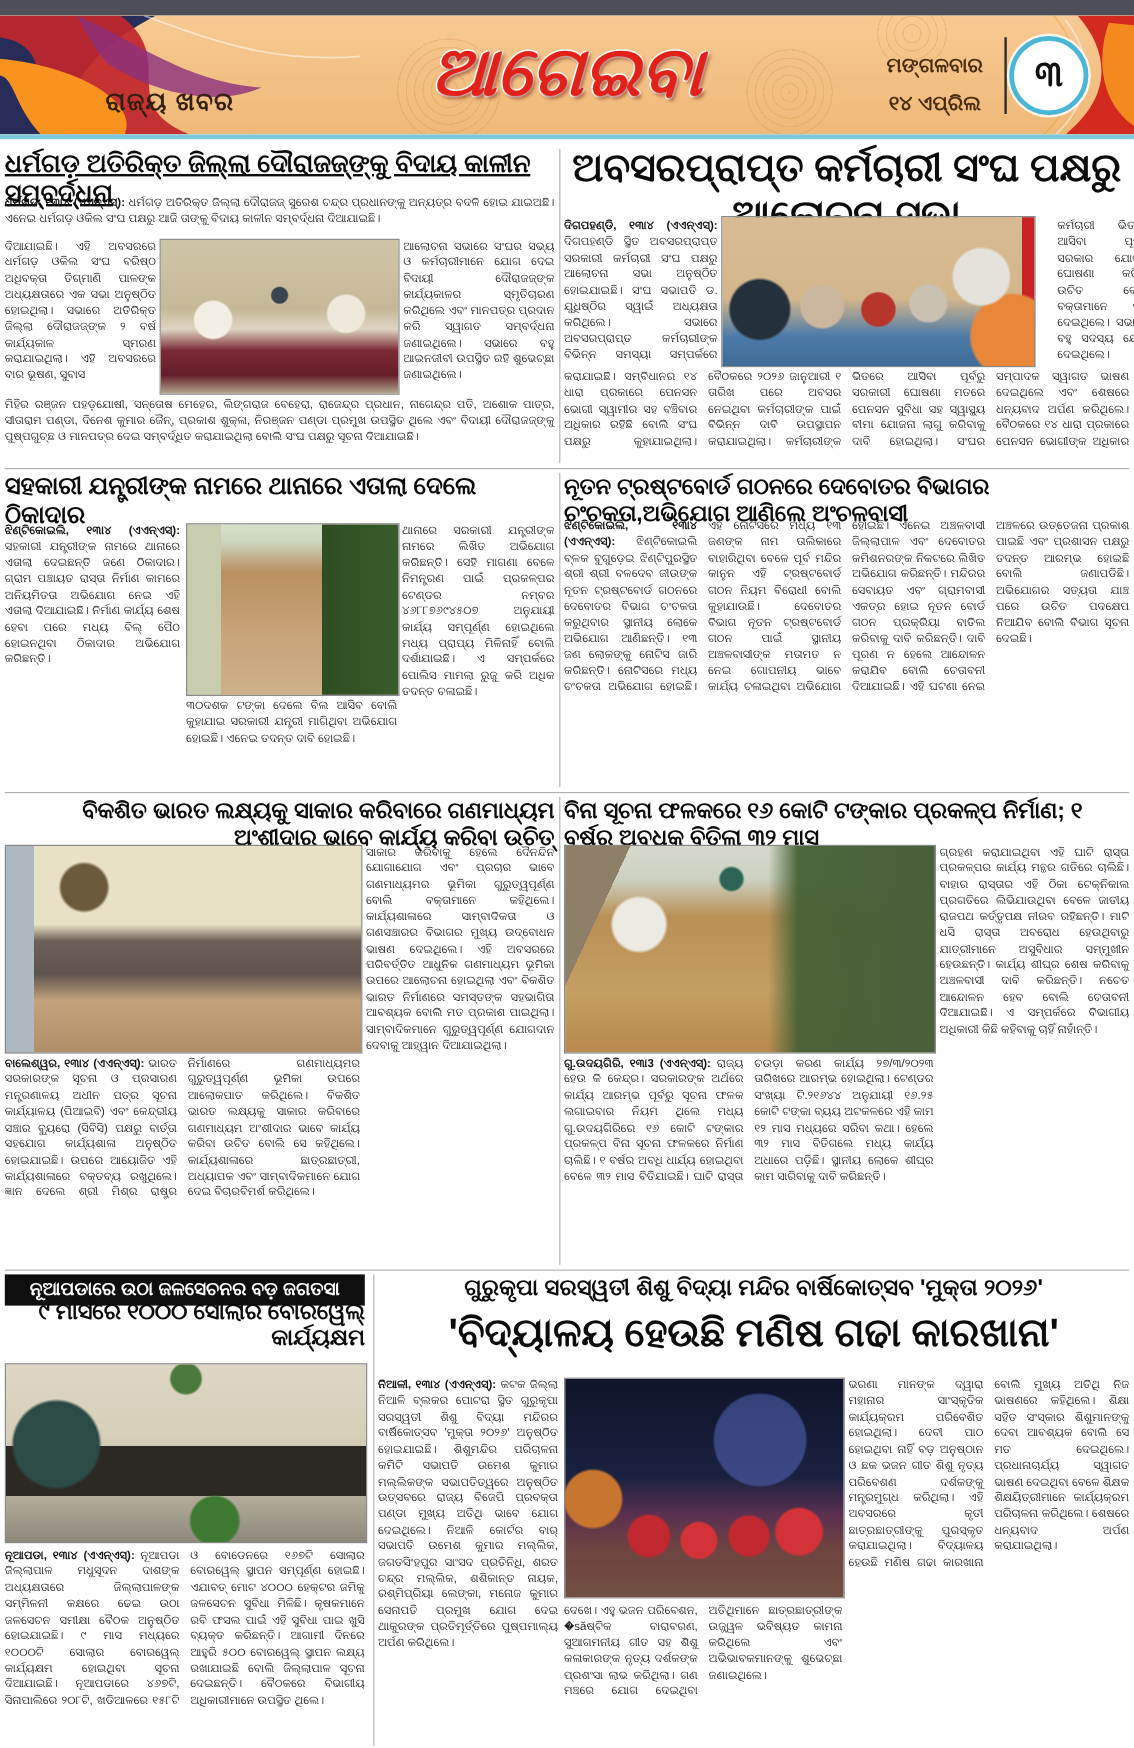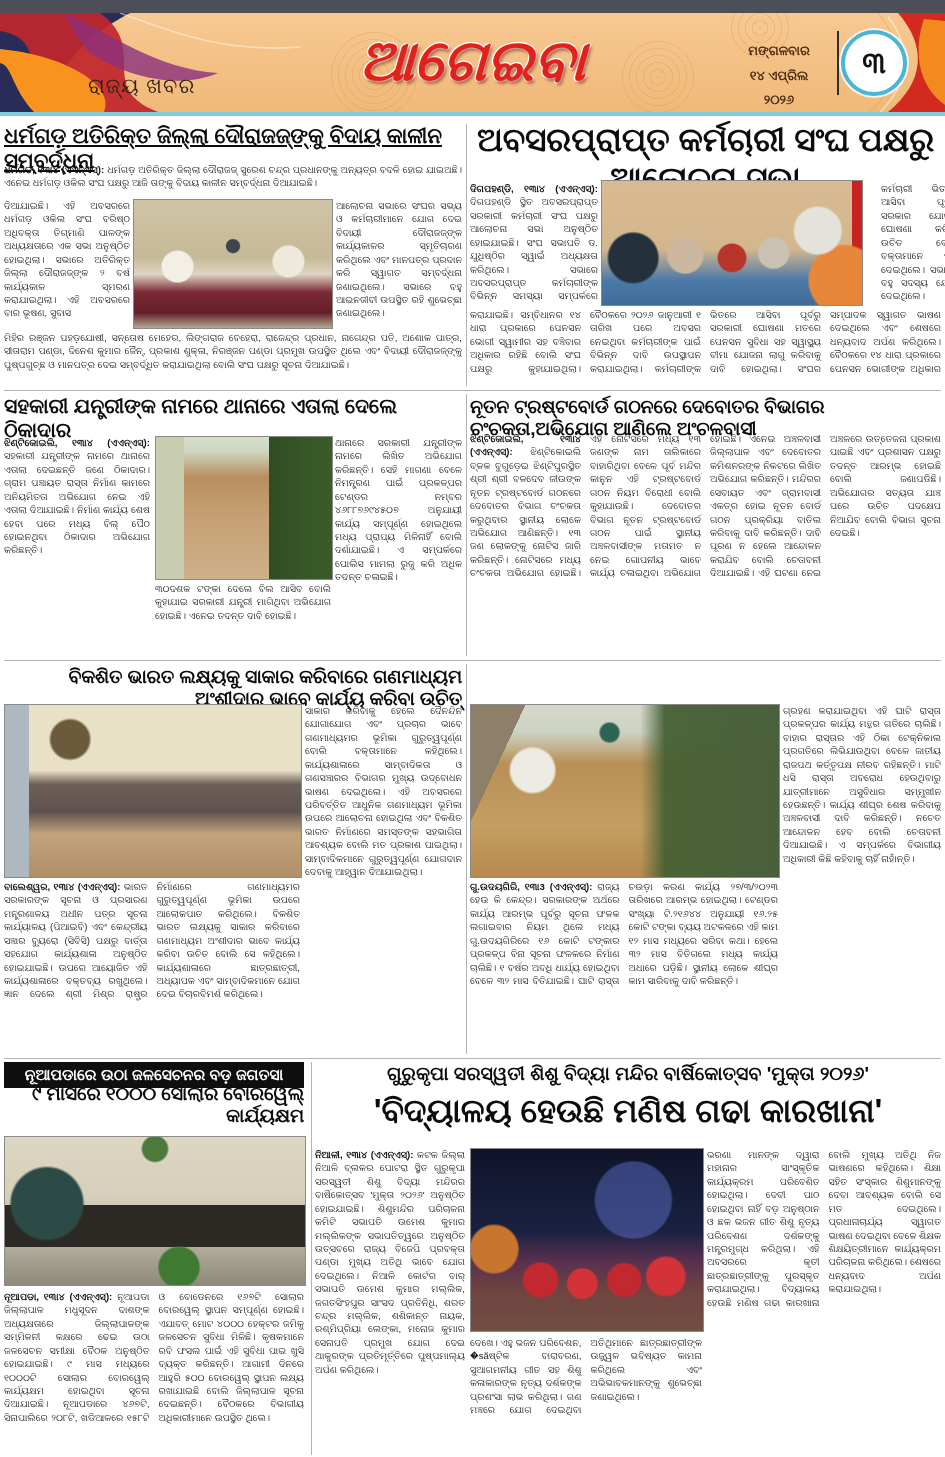--- a/index.html
+++ b/index.html
@@ -6,26 +6,26 @@
   #page{position:relative;width:945px;height:1457px;background:#ffffff;margin:0 auto;overflow:hidden;
         font-family:"Liberation Sans",sans-serif;color:#1b1b1b;}
   .topbar{position:absolute;left:0;top:0;width:945px;height:13px;background:#4d4e57;}
   
   .masthead{position:absolute;left:0;top:13px;width:945px;height:99px;
             background:linear-gradient(180deg,#f7c993 0%,#f3c084 55%,#efb978 100%);overflow:hidden;}
   .decor{position:absolute;top:0;height:99px;}
   .mandala{position:absolute;border-radius:50%;
            background:repeating-radial-gradient(circle,rgba(205,140,55,.45) 0 1px,transparent 1px 7px);
            opacity:.55;}
-  .section-label{position:absolute;left:88px;bottom:14px;font-size:21px;font-weight:normal;color:#33200f;letter-spacing:1px;}
+  .section-label{position:absolute;left:88px;bottom:14px;font-size:21px;font-weight:bold;color:#33200f;letter-spacing:1px;}
   .paper-title{position:absolute;left:0;right:0;top:14px;text-align:center;font-size:57px;font-weight:800;
                color:#e2211a;-webkit-text-stroke:2.5px #ffffff;paint-order:stroke fill;
                text-shadow:2px 3px 3px rgba(110,20,10,.5);transform:skewX(-2deg);font-style:italic;}
   .daydate{position:absolute;right:120px;top:26px;width:92px;text-align:center;
-           font-size:13px;font-weight:bold;color:#4a2c12;line-height:1.9;}
+           font-size:17px;font-weight:bold;color:#4a2c12;line-height:1.9;}
   .mast-vline{position:absolute;right:106px;top:18px;width:2px;height:64px;background:#2e2e2e;}
   .page-circle{position:absolute;right:38px;top:17px;width:58px;height:58px;border-radius:50%;
                background:#ffffff;border:4px solid #49b6d6;display:flex;align-items:center;justify-content:center;
                font-size:30px;font-weight:bold;color:#101010;box-shadow:0 0 0 2px rgba(255,255,255,.8);}
   .blue-rule{position:absolute;left:0;top:112px;width:945px;height:4px;background:#7ecbdd;}
   
   .abs{position:absolute;}
   .hl{font-weight:bold;color:#0c0c0c;line-height:1.18;letter-spacing:-.2px;}
   .body{font-size:9.6px;line-height:1.4;text-align:justify;color:#242424;overflow:hidden;}
   .dl{font-weight:bold;color:#111;}
@@ -161,20 +161,21 @@
   </div>
 
   <div class="abs hl" style="left:4px;top:666px;width:458px;font-size:19px;text-align:right;">ବିକଶିତ ଭାରତ ଲକ୍ଷ୍ୟକୁ ସାକାର କରିବାରେ ଗଣମାଧ୍ୟମ ଅଂଶୀଦାର ଭାବେ କାର୍ଯ୍ୟ କରିବା ଉଚିତ୍</div>
   <div class="ph ph4" style="left:4px;top:704px;width:296px;height:172px;"></div>
   <div class="abs body" style="left:305px;top:704px;width:157px;height:348px;">ସାକାର କରିବାକୁ ହେଲେ ଦୈନନ୍ଦିନ ଯୋଗାଯୋଗ ଏବଂ ପ୍ରଚାର ଭାବେ ଗଣମାଧ୍ୟମର ଭୂମିକା ଗୁରୁତ୍ୱପୂର୍ଣ୍ଣ ବୋଲି ବକ୍ତାମାନେ କହିଥିଲେ। କାର୍ଯ୍ୟଶାଳାରେ ସାମ୍ବାଦିକତା ଓ ଗଣସଞ୍ଚାରର ବିଭାଗର ମୁଖ୍ୟ ଉଦ୍ବୋଧନ ଭାଷଣ ଦେଇଥିଲେ। ଏହି ଅବସରରେ ପରିବର୍ତ୍ତିତ ଆଧୁନିକ ଗଣମାଧ୍ୟମ ଭୂମିକା ଉପରେ ଆଲୋଚନା ହୋଇଥିଲା ଏବଂ ବିକଶିତ ଭାରତ ନିର୍ମାଣରେ ସମସ୍ତଙ୍କ ସହଭାଗିତା ଆବଶ୍ୟକ ବୋଲି ମତ ପ୍ରକାଶ ପାଇଥିଲା। ସାମ୍ବାଦିକମାନେ ଗୁରୁତ୍ୱପୂର୍ଣ୍ଣ ଯୋଗଦାନ ଦେବାକୁ ଆହ୍ୱାନ ଦିଆଯାଇଥିଲା।</div>
   <div class="abs body cols2" style="left:4px;top:880px;width:296px;height:172px;">
     <span class="dl">ବାଲେଶ୍ୱର, ୧୩ା୪ (ଏଏନ୍ଏସ୍):</span>
     <span>ଭାରତ ସରକାରଙ୍କ ସୂଚନା ଓ ପ୍ରସାରଣ ମନ୍ତ୍ରଣାଳୟ ଅଧୀନ ପତ୍ର ସୂଚନା କାର୍ଯ୍ୟାଳୟ (ପିଆଇବି) ଏବଂ କେନ୍ଦ୍ରୀୟ ସଞ୍ଚାର ବ୍ୟୁରୋ (ସିବିସି) ପକ୍ଷରୁ ବାର୍ତ୍ତା ସହଯୋଗ କାର୍ଯ୍ୟଶାଳା ଅନୁଷ୍ଠିତ ହୋଇଯାଇଛି। ଉପରେ ଆୟୋଜିତ ଏହି କାର୍ଯ୍ୟଶାଳାରେ ବକ୍ତବ୍ୟ ରଖୁଥିଲେ। ଜ୍ଞାନ ଦେଲେ ଶ୍ରୀ ମିଶ୍ର ରାଷ୍ଟ୍ର ନିର୍ମାଣରେ ଗଣମାଧ୍ୟମର ଗୁରୁତ୍ୱପୂର୍ଣ୍ଣ ଭୂମିକା ଉପରେ ଆଲୋକପାତ କରିଥିଲେ। ବିକଶିତ ଭାରତ ଲକ୍ଷ୍ୟକୁ ସାକାର କରିବାରେ ଗଣମାଧ୍ୟମ ଅଂଶୀଦାର ଭାବେ କାର୍ଯ୍ୟ କରିବା ଉଚିତ ବୋଲି ସେ କହିଥିଲେ। କାର୍ଯ୍ୟଶାଳାରେ ଛାତ୍ରଛାତ୍ରୀ, ଅଧ୍ୟାପକ ଏବଂ ସାମ୍ବାଦିକମାନେ ଯୋଗ ଦେଇ ବିଚାରବିମର୍ଶ କରିଥିଲେ।</span>
   </div>
 
+  <div class="abs hl" style="left:470px;top:666px;width:471px;font-size:19px;">ବିନା ସୂଚନା ଫଳକରେ ୧୬ କୋଟି ଟଙ୍କାର ପ୍ରକଳ୍ପ ନିର୍ମାଣ; ୧ ବର୍ଷର ଅବଧିକୁ ବିତିଲା ୩୨ ମାସ</div>
   <div class="ph ph5" style="left:470px;top:704px;width:308px;height:172px;"></div>
   <div class="abs body" style="left:783px;top:704px;width:158px;height:348px;">ଗ୍ରହଣ କରାଯାଇଥିବା ଏହି ଘାଟି ରାସ୍ତା ପ୍ରକଳ୍ପର କାର୍ଯ୍ୟ ମନ୍ଥର ଗତିରେ ଚାଲିଛି। ବାହାର ରାସ୍ତାର ଏହି ଠିକା ଟେକ୍ନିକାଲ ପ୍ରଗତିରେ ଲିଭିଯାଉଥିବା ବେଳେ ଜାତୀୟ ରାଜପଥ କର୍ତ୍ତୃପକ୍ଷ ନୀରବ ରହିଛନ୍ତି। ମାଟି ଧସି ରାସ୍ତା ଅବରୋଧ ହେଉଥିବାରୁ ଯାତ୍ରୀମାନେ ଅସୁବିଧାର ସମ୍ମୁଖୀନ ହେଉଛନ୍ତି। କାର୍ଯ୍ୟ ଶୀଘ୍ର ଶେଷ କରିବାକୁ ଅଞ୍ଚଳବାସୀ ଦାବି କରିଛନ୍ତି। ନଚେତ ଆନ୍ଦୋଳନ ହେବ ବୋଲି ଚେତାବନୀ ଦିଆଯାଇଛି। ଏ ସମ୍ପର୍କରେ ବିଭାଗୀୟ ଅଧିକାରୀ କିଛି କହିବାକୁ ଚାହିଁ ନାହାଁନ୍ତି।</div>
   <div class="abs body cols2" style="left:470px;top:880px;width:308px;height:172px;">
     <span class="dl">ଗୁ.ଉଦୟଗିରି, ୧୩ା3 (ଏଏନ୍ଏସ୍):</span>
     <span>ରାଜ୍ୟ ହେଉ କି କେନ୍ଦ୍ର। ସରକାରଙ୍କ ଅର୍ଥରେ କାର୍ଯ୍ୟ ଆରମ୍ଭ ପୂର୍ବରୁ ସୂଚନା ଫଳକ ଲଗାଇବାର ନିୟମ ଥିଲେ ମଧ୍ୟ ଗୁ.ଉଦୟଗିରିରେ ୧୬ କୋଟି ଟଙ୍କାର ପ୍ରକଳ୍ପ ବିନା ସୂଚନା ଫଳକରେ ନିର୍ମାଣ ଚାଲିଛି। ୧ ବର୍ଷର ଅବଧି ଧାର୍ଯ୍ୟ ହୋଇଥିବା ବେଳେ ୩୨ ମାସ ବିତିଯାଇଛି। ଘାଟି ରାସ୍ତା ଚଉଡ଼ା କରଣ କାର୍ଯ୍ୟ ୨୭/୩/୨୦୨୩ ତାରିଖରେ ଆରମ୍ଭ ହୋଇଥିଲା। ଟେଣ୍ଡର ସଂଖ୍ୟା ଟି.୨୧୬୪୪ ଅନୁଯାୟୀ ୧୬.୨୫ କୋଟି ଟଙ୍କା ବ୍ୟୟ ଅଟକଳରେ ଏହି କାମ ୧୨ ମାସ ମଧ୍ୟରେ ସରିବା କଥା। ହେଲେ ୩୨ ମାସ ବିତିଗଲେ ମଧ୍ୟ କାର୍ଯ୍ୟ ଅଧାରେ ପଡ଼ିଛି। ସ୍ଥାନୀୟ ଲୋକେ ଶୀଘ୍ର କାମ ସାରିବାକୁ ଦାବି କରିଛନ୍ତି।</span>
   </div>
 
   <div class="abs kicker-dark" style="left:4px;top:1062px;width:300px;height:26px;font-size:15.5px;line-height:26px;">ନୂଆପଡାରେ ଉଠା ଜଳସେଚନର ବଡ଼ ଜଗତସା</div>
   <div class="abs hl" style="left:4px;top:1083px;width:300px;font-size:19px;text-align:right;">୯ ମାସରେ ୧୦୦୦ ସୋଲାର ବୋରୱେଲ୍ କାର୍ଯ୍ୟକ୍ଷମ</div>
   <div class="ph ph6" style="left:4px;top:1136px;width:300px;height:148px;"></div>

